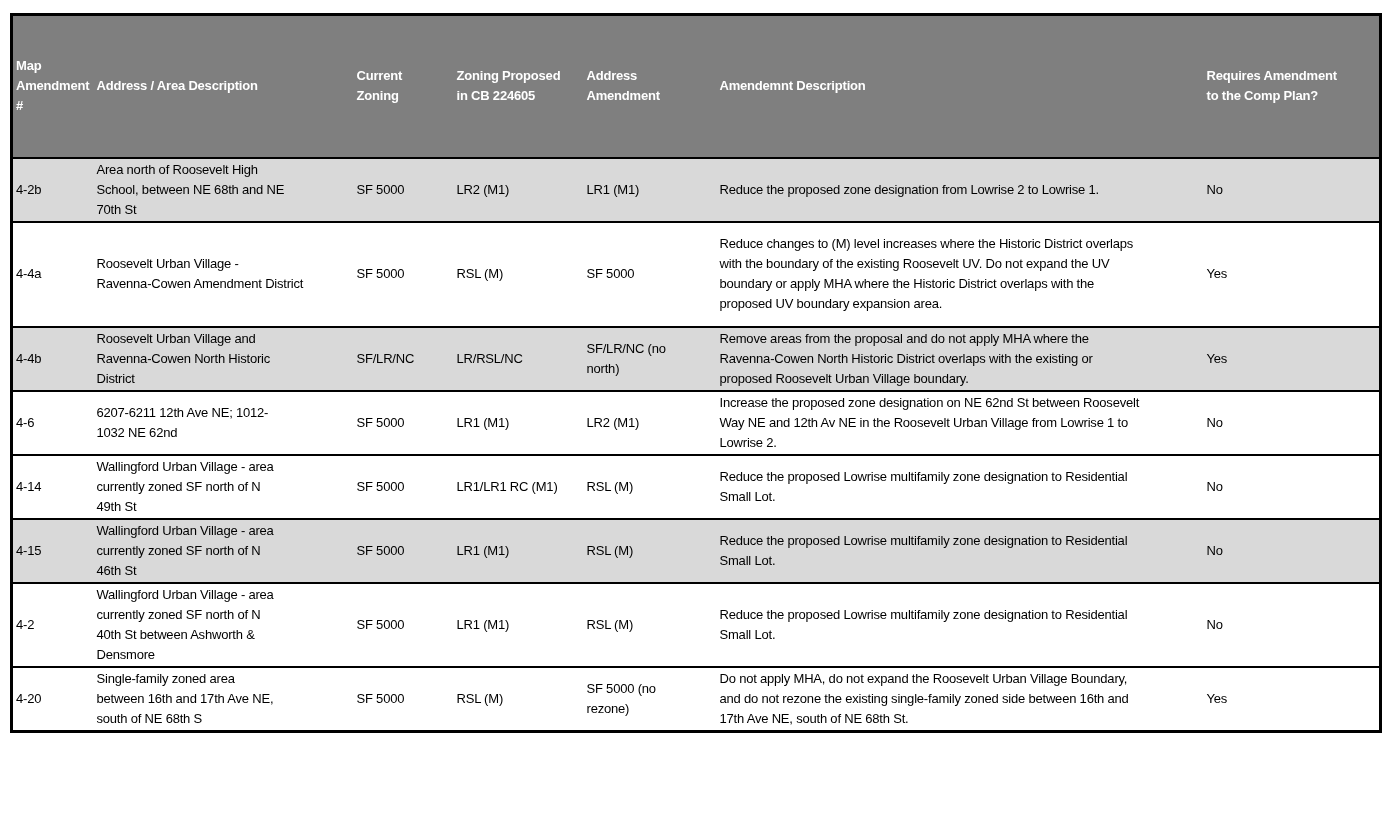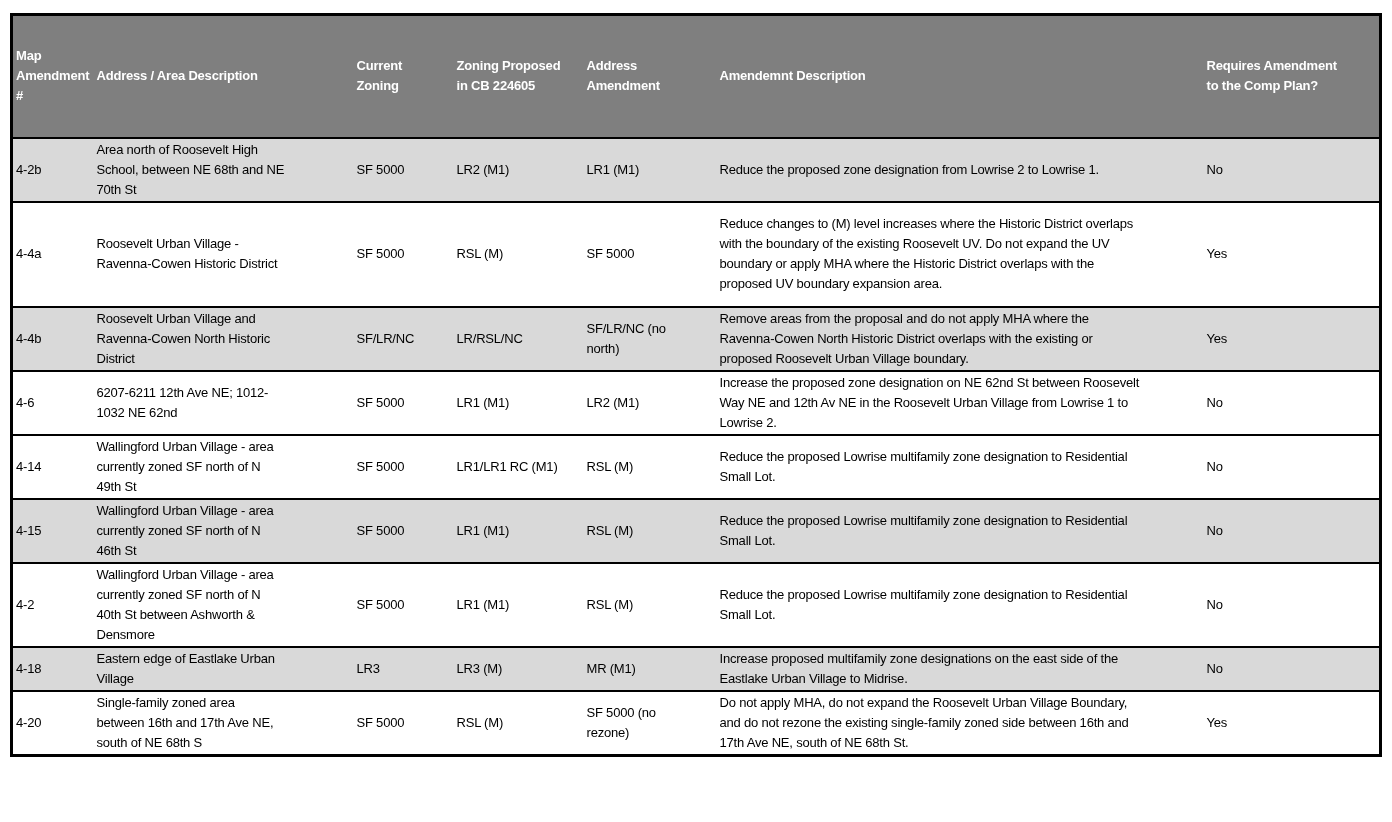--- a/index.html
+++ b/index.html
@@ -47,21 +47,21 @@
   <colgroup>
     <col style="width:82px">
       <col style="width:260px">
       <col style="width:100px">
     <col style="width:130px">
       <col style="width:133px">
       <col style="width:487px">
     <col style="width:177px">
   </colgroup>
   <thead>
-    <tr style="height:123px">
+    <tr style="height:143px">
       <th class="c1">Map
 Amendment #</th>
       <th class="c2">Address / Area Description</th>
       <th class="c3">Current
 Zoning</th>
       <th class="c4">Zoning Proposed
 in CB 224605</th>
       <th class="c5">Address
 Amendment</th>
       <th class="c6">Amendemnt Description</th>
@@ -77,21 +77,21 @@
 70th St</td>
       <td class="c3">SF 5000</td>
       <td class="c4">LR2 (M1)</td>
       <td class="c5">LR1 (M1)</td>
       <td class="c6">Reduce the proposed zone designation from Lowrise 2 to Lowrise 1.</td>
       <td class="c7">No</td>
     </tr>
     <tr style="height:105px">
       <td class="c1">4-4a</td>
       <td class="c2">Roosevelt Urban Village -
-Ravenna-Cowen Historic District</td>
+Ravenna-Cowen Amendment District</td>
       <td class="c3">SF 5000</td>
       <td class="c4">RSL (M)</td>
       <td class="c5">SF 5000</td>
       <td class="c6">Reduce changes to (M) level increases where the Historic District overlaps
 with the boundary of the existing Roosevelt UV. Do not expand the UV
 boundary or apply MHA where the Historic District overlaps with the
 proposed UV boundary expansion area.</td>
       <td class="c7">Yes</td>
     </tr>
     <tr class="striped" style="height:64px">
@@ -150,31 +150,20 @@
 currently zoned SF north of N
 40th St between Ashworth &amp;
 Densmore</td>
       <td class="c3">SF 5000</td>
       <td class="c4">LR1 (M1)</td>
       <td class="c5">RSL (M)</td>
       <td class="c6">Reduce the proposed Lowrise multifamily zone designation to Residential
 Small Lot.</td>
       <td class="c7">No</td>
     </tr>
-    <tr class="striped" style="height:42px">
-      <td class="c1">4-18</td>
-      <td class="c2">Eastern edge of Eastlake Urban
-Village</td>
-      <td class="c3">LR3</td>
-      <td class="c4">LR3 (M)</td>
-      <td class="c5">MR (M1)</td>
-      <td class="c6">Increase proposed multifamily zone designations on the east side of the
-Eastlake Urban Village to Midrise.</td>
-      <td class="c7">No</td>
-    </tr>
     <tr style="height:64px">
       <td class="c1">4-20</td>
       <td class="c2">Single-family zoned area
 between 16th and 17th Ave NE,
 south of NE 68th S</td>
       <td class="c3">SF 5000</td>
       <td class="c4">RSL (M)</td>
       <td class="c5">SF 5000 (no
 rezone)</td>
       <td class="c6">Do not apply MHA, do not expand the Roosevelt Urban Village Boundary,

